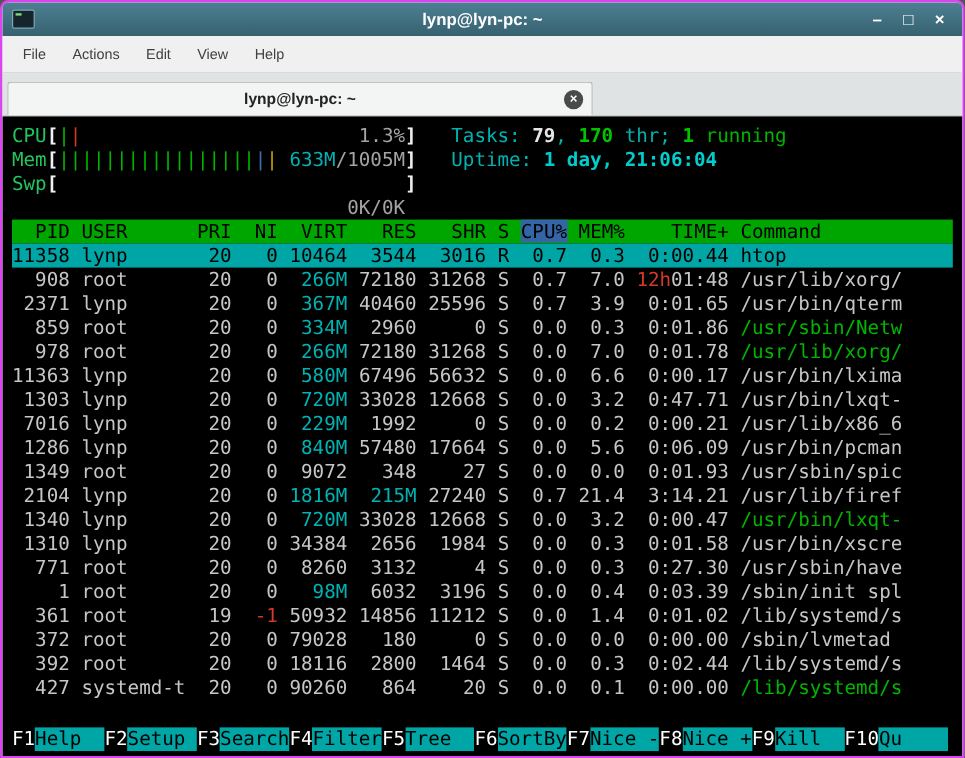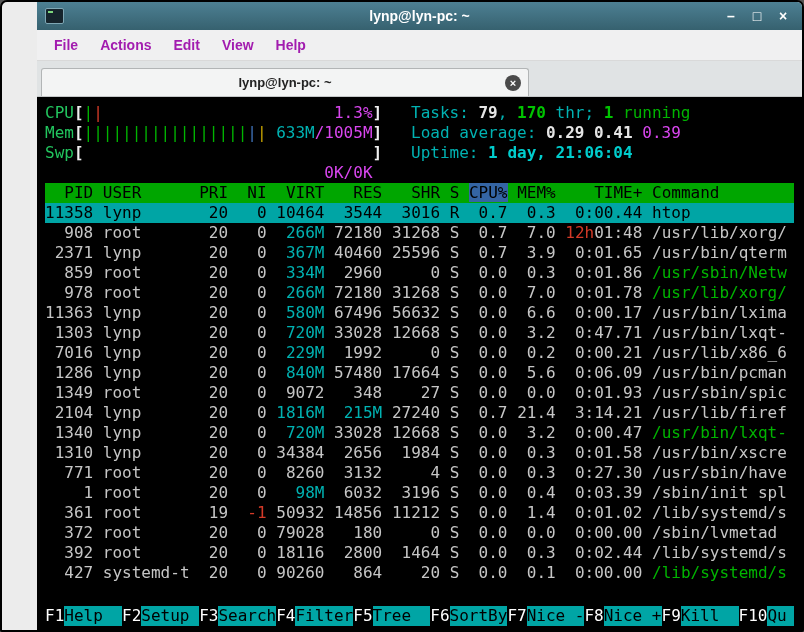--- a/index.html
+++ b/index.html
@@ -1,50 +1,50 @@
 <!DOCTYPE html>
 <html><head>
 <meta charset="utf-8">
 <style>
   html,body{margin:0;padding:0;width:804px;height:632px;overflow:hidden;background:#555;}
   .window{width:804px;height:632px;box-sizing:border-box;display:flex;flex-direction:column;
-    border:2px solid #000000;border-radius:7px 7px 2px 2px;overflow:hidden;background:#ececec;
-    font-family:"Liberation Sans",sans-serif;padding-left:35px;}
+    border:2px solid #d946ef;border-radius:7px 7px 2px 2px;overflow:hidden;background:#ececec;
+    font-family:"Liberation Sans",sans-serif;}
   
   .titlebar{height:28px;flex:0 0 auto;background:linear-gradient(#4d8093,#36616f);
     display:flex;align-items:center;position:relative;}
   .app-icon{width:17px;height:14px;margin-left:8px;background:#16242c;border:1px solid #7fa8b5;
     border-radius:2px;position:relative;}
   .app-icon::after{content:"";position:absolute;left:2px;top:2px;width:5px;height:2px;background:#7ed87e;}
   .title-text{position:absolute;left:50%;transform:translateX(-50%);color:#fff;font-weight:bold;font-size:14px;}
   .win-controls{margin-left:auto;display:flex;gap:4px;margin-right:8px;color:#fff;}
   .win-btn{width:22px;height:20px;text-align:center;font-size:14px;line-height:20px;font-weight:bold;}
   
   .menubar{height:30px;flex:0 0 auto;background:#f0f0f1;display:flex;align-items:center;
     padding-left:6px;border-bottom:1px solid #d9d9d9;}
-  .mitem{padding:5px 11px;font-size:14px;color:#a21caf;font-weight:bold;}
+  .mitem{padding:5px 11px;font-size:12px;color:#404040;}
   
   .tabbar{height:32px;flex:0 0 auto;background:#e0e3e4;display:flex;align-items:flex-end;
     padding:3px 4px 0 4px;border-bottom:1px solid #c4c7c8;}
   .tab{width:486px;height:27px;background:#f3f4f4;border:1px solid #b2b5b6;border-bottom:none;
     border-radius:3px 3px 0 0;display:flex;align-items:center;justify-content:center;
     position:relative;font-size:13px;font-weight:bold;color:#222;}
   .tab-close{position:absolute;right:7px;top:50%;transform:translateY(-50%);width:16px;height:16px;
     border-radius:50%;background:#4a4a4a;color:#fff;font-size:11px;line-height:16px;text-align:center;}
   
   .terminal{flex:1;background:#000;color:#c6c6c6;font-family:"DejaVu Sans Mono",monospace;
     font-size:16px;line-height:20px;padding:6px 8px 4px 8px;display:flex;flex-direction:column;overflow:hidden;}
   .toprow{display:flex;}
   .stats{margin-left:3ch;}
   .mline,.stat-line,.prow,.hrow,.fbar{white-space:pre;height:20px;}
   .mlabel{color:#22c55e;display:inline-block;width:3ch;}
   .bracket{color:#f0f0f0;font-weight:bold;}
   .mcontent{display:inline-block;width:30ch;position:relative;white-space:pre;vertical-align:bottom;}
   .mval{position:absolute;right:0;top:0;}
-  .dim{color:#d946ef;}
+  .dim{color:#a3a3a3;}
   .c-green{color:#00b400;}
   .b-green{color:#00c400;font-weight:bold;}
   .c-red{color:#d43a28;}
   .c-cyan{color:#00b2b2;}
   .b-cyan{color:#00cdcd;font-weight:bold;}
   .c-blue{color:#3d6fb4;}
   .c-yellow{color:#c4a000;}
   .b-white{color:#e5e5e5;font-weight:bold;}
   .blankline{height:20px;}
   .hrow{background:#00a600;color:#000;}
@@ -89,21 +89,20 @@
   <div class="terminal">
 
     <div class="toprow">
       <div>
         <div class="mline"><span class="mlabel">CPU</span><span class="bracket">[</span><span class="mcontent"><span class="c-green">|</span><span class="c-red">|</span><span class="mval dim">1.3%</span></span><span class="bracket">]</span></div>
         <div class="mline"><span class="mlabel">Mem</span><span class="bracket">[</span><span class="mcontent"><span class="c-green">|||||||||||||||||</span><span class="c-blue">|</span><span class="c-yellow">|</span><span class="mval"><span class="c-cyan">633M</span><span class="dim">/1005M</span></span></span><span class="bracket">]</span></div>
         <div class="mline"><span class="mlabel">Swp</span><span class="bracket">[</span><span class="mcontent"><span class="mval dim">0K/0K</span></span><span class="bracket">]</span></div>
       </div>
       <div class="stats">
         <div class="stat-line"><span class="c-cyan">Tasks: </span><span class="b-white">79</span><span class="c-cyan">, </span><span class="b-green">170</span><span class="c-cyan"> thr; </span><span class="b-green">1</span><span class="c-green"> running</span></div>
-        <div class="stat-line"><span class="c-cyan">Load average: </span><span class="b-white">0.29 </span><span class="b-white">0.41 </span><span class="dim">0.39</span></div>
         <div class="stat-line"><span class="c-cyan">Uptime: </span><span class="b-cyan">1 day, 21:06:04</span></div>
       </div>
     </div>
 
     <div class="blankline"></div>
 
     <div class="hrow" id="htop-header"><span>  PID</span> <span>USER     </span> <span>PRI</span> <span> NI</span> <span> VIRT</span> <span>  RES</span> <span>  SHR</span> <span>S</span> <span class="sortcol">CPU%</span> <span>MEM%</span> <span>   TIME+</span> <span>Command</span></div>
 
     <div id="rows">
         <div class="prow selected"><span>11358</span> <span>lynp     </span> <span> 20</span> <span>  0</span> <span>10464</span> <span> 3544</span> <span> 3016</span> <span>R</span> <span> 0.7</span> <span> 0.3</span> <span> 0:00.44</span> <span>htop</span></div>

